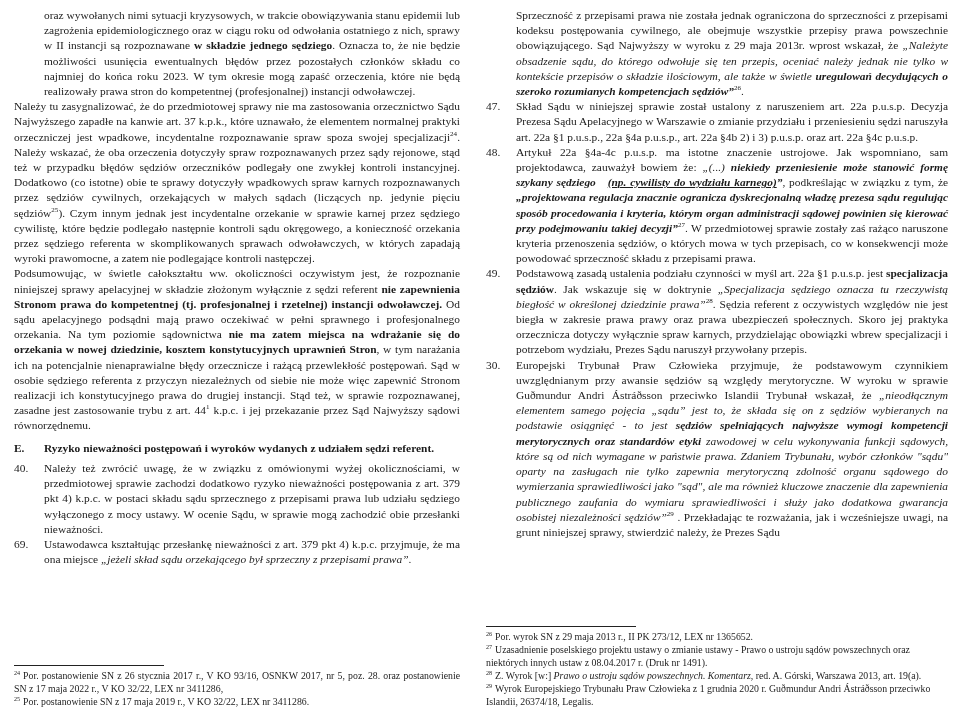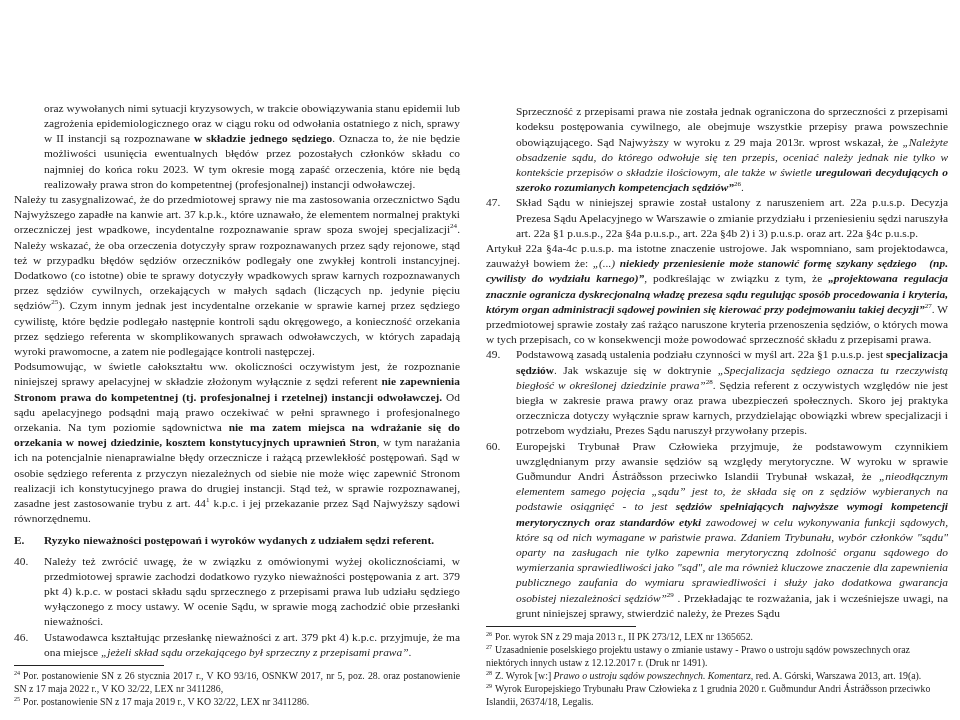--- a/index.html
+++ b/index.html
@@ -3,32 +3,31 @@
 <meta charset="utf-8">
 <style>
   html,body{margin:0;padding:0;background:#ffffff;}
   .page{
     width:960px;height:720px;box-sizing:border-box;
     display:flex;gap:26px;overflow:hidden;
     padding:8px 12px 10px 14px;
     font-family:"Liberation Serif","DejaVu Serif",serif;
     font-size:11.4px;line-height:15.2px;color:#1b1b1b;
     background:#ffffff;
-    align-items:flex-end;
   }
   .col{display:flex;flex-direction:column;min-width:0;}
   .col.left{flex:0 0 446px;}
   .col.right{flex:1;}
   .para{display:flex;}
   .num{flex:0 0 30px;}
   .body{flex:1;text-align:justify;}
   .para.heading{margin:7px 0 5px;font-weight:bold;}
   .run.b{font-weight:bold;}
   .run.i{font-style:italic;}
-  .run.u{margin-left:8px;}
+  .run.u{text-decoration:underline;margin-left:8px;}
   sup.run,sup.fnm{font-size:0.62em;line-height:0;}
   .fnblock{margin-top:auto;padding-bottom:2px;}
   .fnsep{width:150px;border-top:1.6px solid #222;margin:5px 0 3px;}
   .fn{font-size:9.8px;line-height:13px;}
   .col.left .fn{text-align:justify;}
   .fnm{margin-right:3px;}
 </style>
 </head>
 <body>
 
@@ -47,21 +46,21 @@
         </div>
         <div class="para heading">
           <span class="num">E.</span>
           <span class="body"><span class="run b">Ryzyko nieważności postępowań i wyroków wydanych z udziałem sędzi referent.</span></span>
         </div>
         <div class="para">
           <span class="num">40.</span>
           <span class="body"><span class="run">Należy też zwrócić uwagę, że w związku z omówionymi wyżej okolicznościami, w przedmiotowej sprawie zachodzi dodatkowo ryzyko nieważności postępowania z art. 379 pkt 4) k.p.c. w postaci składu sądu sprzecznego z przepisami prawa lub udziału sędziego wyłączonego z mocy ustawy. W ocenie Sądu, w sprawie mogą zachodzić obie przesłanki nieważności.</span></span>
         </div>
         <div class="para">
-          <span class="num">46.</span>
+          <span class="num">69.</span>
           <span class="body"><span class="run">Ustawodawca kształtując przesłankę nieważności z art. 379 pkt 4) k.p.c. przyjmuje, że ma ona miejsce </span><span class="run i">„jeżeli skład sądu orzekającego był sprzeczny z przepisami prawa”</span><span class="run">.</span></span>
         </div>
       </div>
     <div class="fnblock">
       <div class="fnsep"></div>
       <div>
           <div class="fn"><sup class="fnm">24</sup><span class="run">Por. postanowienie SN z 26 stycznia 2017 r., V KO 93/16, OSNKW 2017, nr 5, poz. 28. oraz postanowienie SN z 17 maja 2022 r., V KO 32/22, LEX nr 3411286,</span></div>
           <div class="fn"><sup class="fnm">25</sup><span class="run">Por. postanowienie SN z 17 maja 2019 r., V KO 32/22, LEX nr 3411286.</span></div>
         </div>
     </div>
@@ -70,34 +69,35 @@
     <div>
         <div class="para">
           <span class="num"></span>
           <span class="body"><span class="run">Sprzeczność z przepisami prawa nie została jednak ograniczona do sprzeczności z przepisami kodeksu postępowania cywilnego, ale obejmuje wszystkie przepisy prawa powszechnie obowiązującego. Sąd Najwyższy w wyroku z 29 maja 2013r. wprost wskazał, że </span><span class="run i">„Należyte obsadzenie sądu, do którego odwołuje się ten przepis, oceniać należy jednak nie tylko w kontekście przepisów o składzie ilościowym, ale także w świetle </span><span class="run b i">uregulowań decydujących o szeroko rozumianych kompetencjach sędziów”</span><sup class="run">26</sup><span class="run">.</span></span>
         </div>
         <div class="para">
           <span class="num">47.</span>
           <span class="body"><span class="run">Skład Sądu w niniejszej sprawie został ustalony z naruszeniem art. 22a p.u.s.p. Decyzja Prezesa Sądu Apelacyjnego w Warszawie o zmianie przydziału i przeniesieniu sędzi naruszyła art. 22a §1 p.u.s.p., 22a §4a p.u.s.p., art. 22a §4b 2) i 3) p.u.s.p. oraz art. 22a §4c p.u.s.p.</span></span>
         </div>
         <div class="para">
+          <span class="num">48.</span>
           <span class="body"><span class="run">Artykuł 22a §4a-4c p.u.s.p. ma istotne znaczenie ustrojowe. Jak wspomniano, sam projektodawca, zauważył bowiem że: </span><span class="run i">„(...) </span><span class="run b i">niekiedy przeniesienie może stanowić formę szykany sędziego </span><span class="run b i u">(np. cywilisty do wydziału karnego)</span><span class="run b i">”</span><span class="run">, podkreślając w związku z tym, że </span><span class="run b i">„projektowana regulacja znacznie ogranicza dyskrecjonalną władzę prezesa sądu regulując sposób procedowania i kryteria, którym organ administracji sądowej powinien się kierować przy podejmowaniu takiej decyzji”</span><sup class="run">27</sup><span class="run">. W przedmiotowej sprawie zostały zaś rażąco naruszone kryteria przenoszenia sędziów, o których mowa w tych przepisach, co w konsekwencji może powodować sprzeczność składu z przepisami prawa.</span></span>
         </div>
         <div class="para">
           <span class="num">49.</span>
           <span class="body"><span class="run">Podstawową zasadą ustalenia podziału czynności w myśl art. 22a §1 p.u.s.p. jest </span><span class="run b">specjalizacja sędziów</span><span class="run">. Jak wskazuje się w doktrynie </span><span class="run i">„Specjalizacja sędziego oznacza tu rzeczywistą biegłość w określonej dziedzinie prawa”</span><sup class="run">28</sup><span class="run">. Sędzia referent z oczywistych względów nie jest biegła w zakresie prawa prawy oraz prawa ubezpieczeń społecznych. Skoro jej praktyka orzecznicza dotyczy wyłącznie spraw karnych, przydzielając obowiązki wbrew specjalizacji i potrzebom wydziału, Prezes Sądu naruszył przywołany przepis.</span></span>
         </div>
         <div class="para">
-          <span class="num">60.</span>
+          <span class="num">30.</span>
           <span class="body"><span class="run">Europejski Trybunał Praw Człowieka przyjmuje, że podstawowym czynnikiem uwzględnianym przy awansie sędziów są względy merytoryczne. W wyroku w sprawie Guðmundur Andri Ástráðsson przeciwko Islandii Trybunał wskazał, że </span><span class="run i">„nieodłącznym elementem samego pojęcia „sądu” jest to, że składa się on z sędziów wybieranych na podstawie osiągnięć - to jest </span><span class="run b i">sędziów spełniających najwyższe wymogi kompetencji merytorycznych oraz standardów etyki</span><span class="run i"> zawodowej w celu wykonywania funkcji sądowych, które są od nich wymagane w państwie prawa. Zdaniem Trybunału, wybór członków "sądu" oparty na zasługach nie tylko zapewnia merytoryczną zdolność organu sądowego do wymierzania sprawiedliwości jako "sąd", ale ma również kluczowe znaczenie dla zapewnienia publicznego zaufania do wymiaru sprawiedliwości i służy jako dodatkowa gwarancja osobistej niezależności sędziów”</span><sup class="run">29</sup><span class="run"> . Przekładając te rozważania, jak i wcześniejsze uwagi, na grunt niniejszej sprawy, stwierdzić należy, że Prezes Sądu</span></span>
         </div>
       </div>
     <div class="fnblock">
       <div class="fnsep"></div>
       <div>
           <div class="fn"><sup class="fnm">26</sup><span class="run">Por. wyrok SN z 29 maja 2013 r., II PK 273/12, LEX nr 1365652.</span></div>
-          <div class="fn"><sup class="fnm">27</sup><span class="run">Uzasadnienie poselskiego projektu ustawy o zmianie ustawy - Prawo o ustroju sądów powszechnych oraz niektórych innych ustaw z 12.12.2017 r. (Druk nr 1491).</span></div>
+          <div class="fn"><sup class="fnm">27</sup><span class="run">Uzasadnienie poselskiego projektu ustawy o zmianie ustawy - Prawo o ustroju sądów powszechnych oraz niektórych innych ustaw z 08.04.2017 r. (Druk nr 1491).</span></div>
           <div class="fn"><sup class="fnm">28</sup><span class="run">Z. Wyrok [w:] </span><span class="run i">Prawo o ustroju sądów powszechnych. Komentarz</span><span class="run">, red. A. Górski, Warszawa 2013, art. 19(a).</span></div>
           <div class="fn"><sup class="fnm">29</sup><span class="run">Wyrok Europejskiego Trybunału Praw Człowieka z 1 grudnia 2020 r. Guðmundur Andri Ástráðsson przeciwko Islandii, 26374/18, Legalis.</span></div>
         </div>
     </div>
   </div>
 </div>
 
 </body></html>

